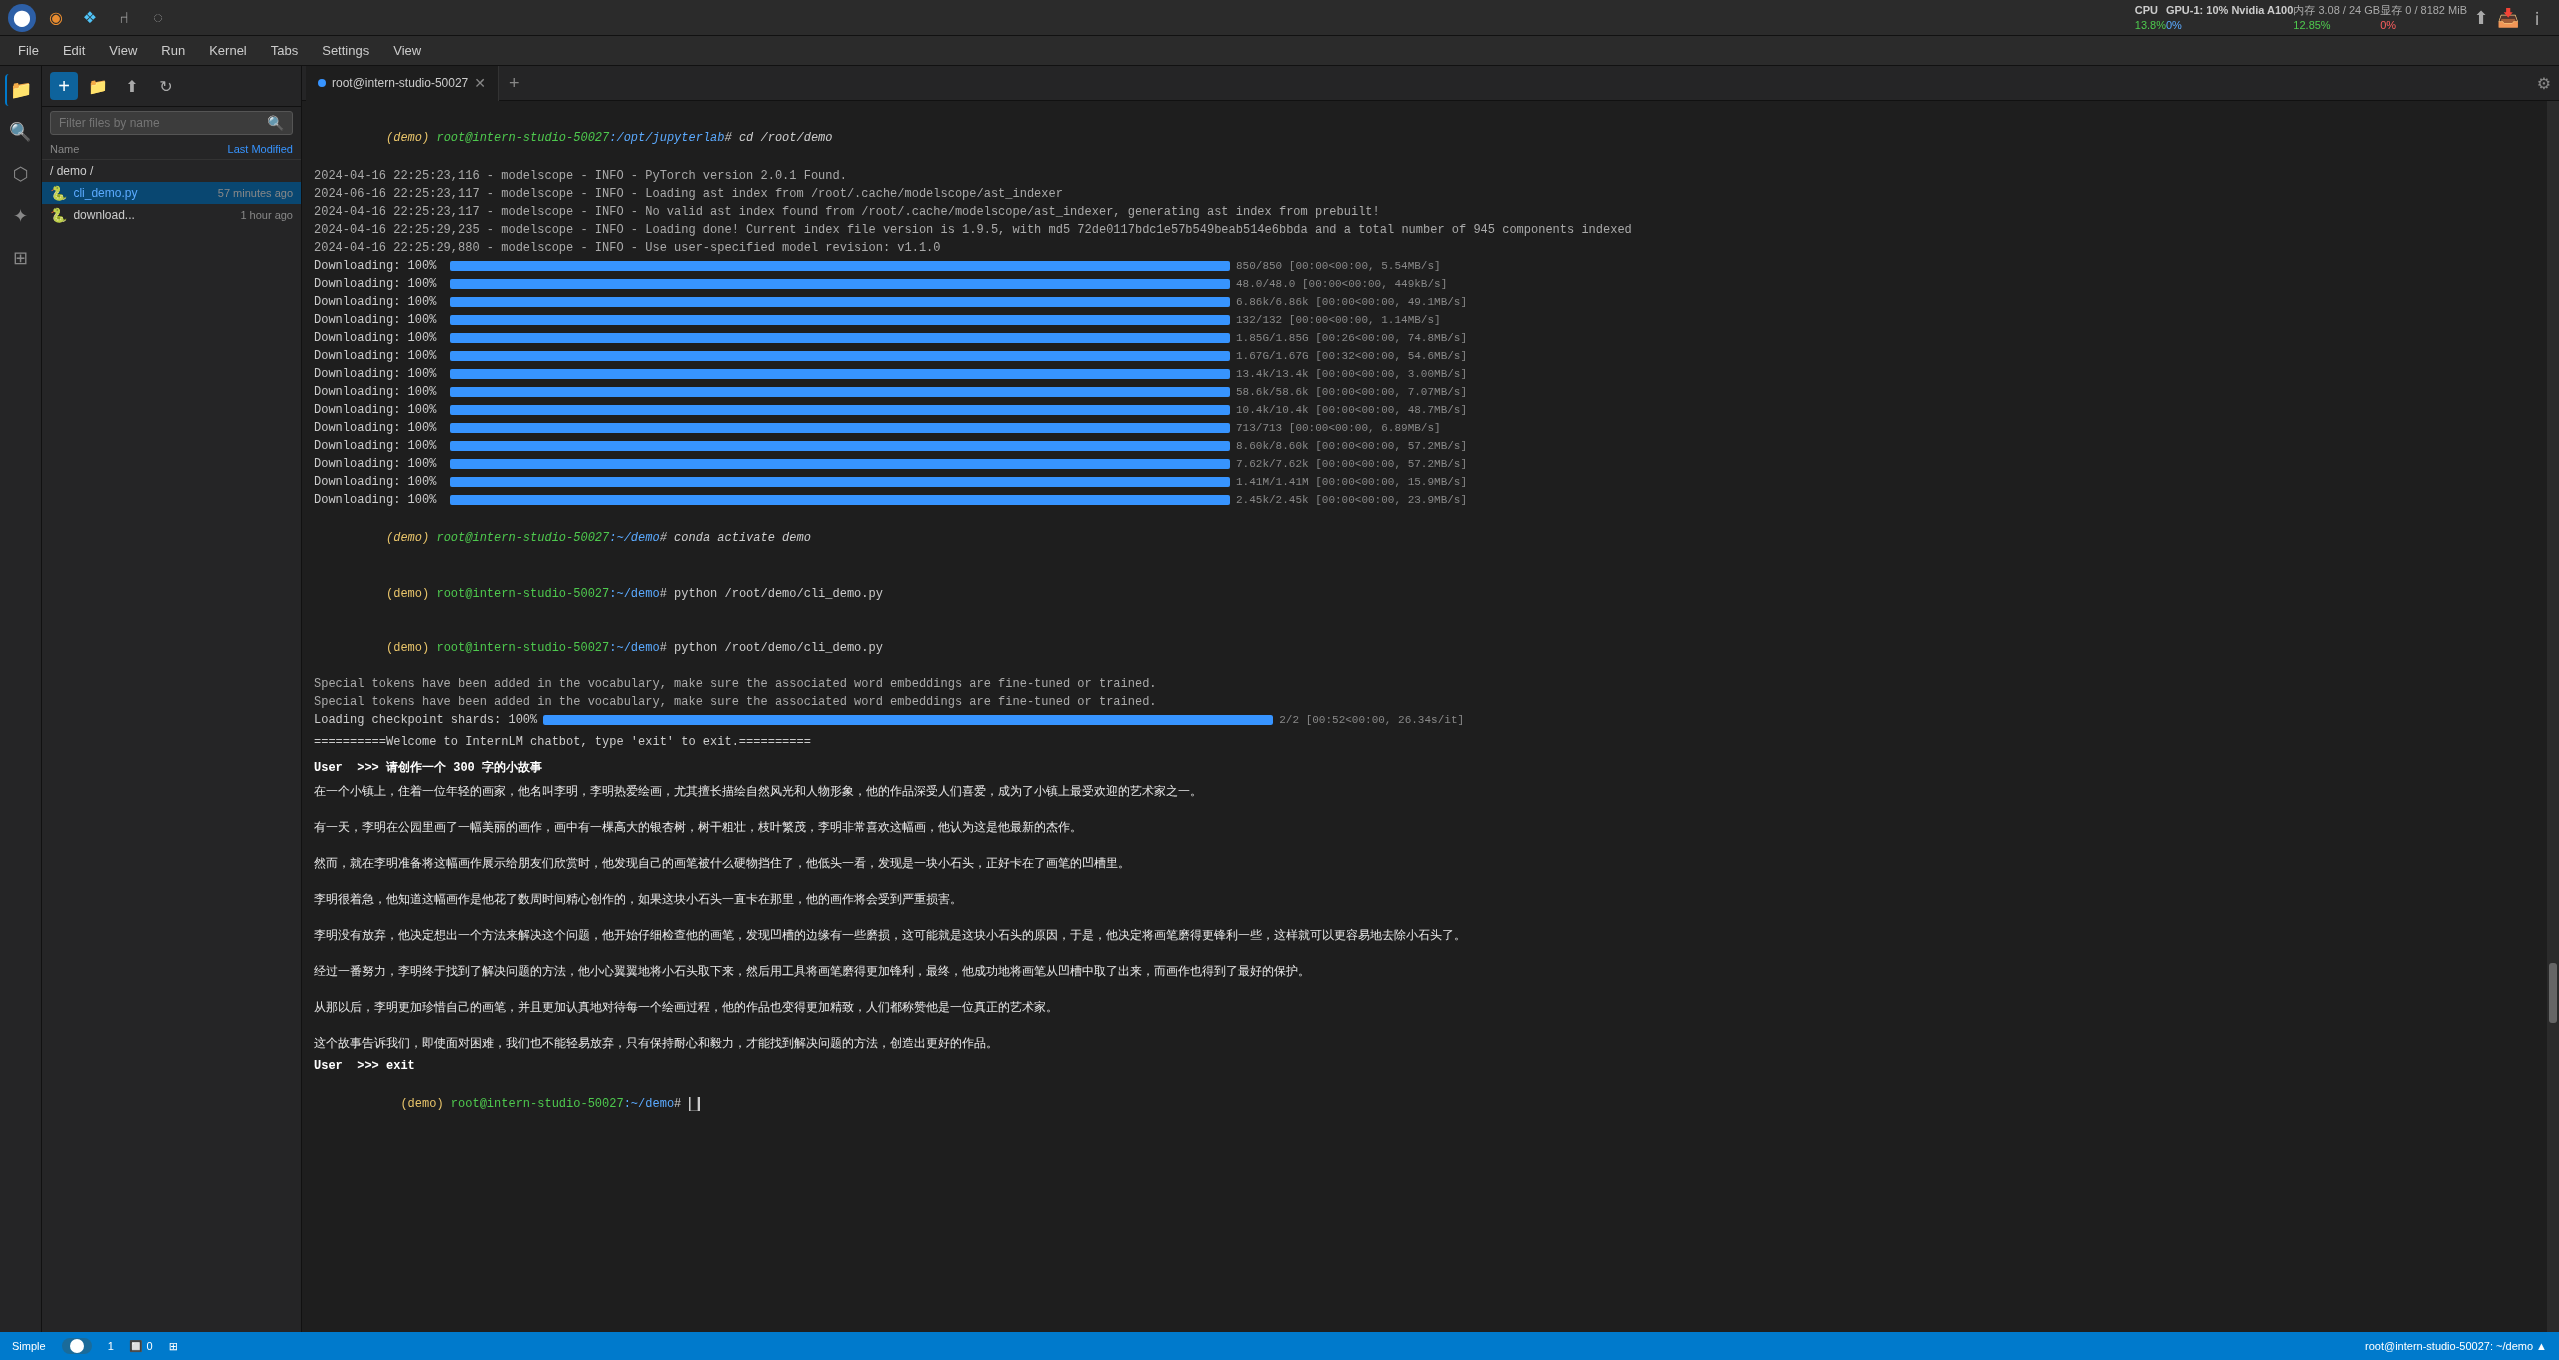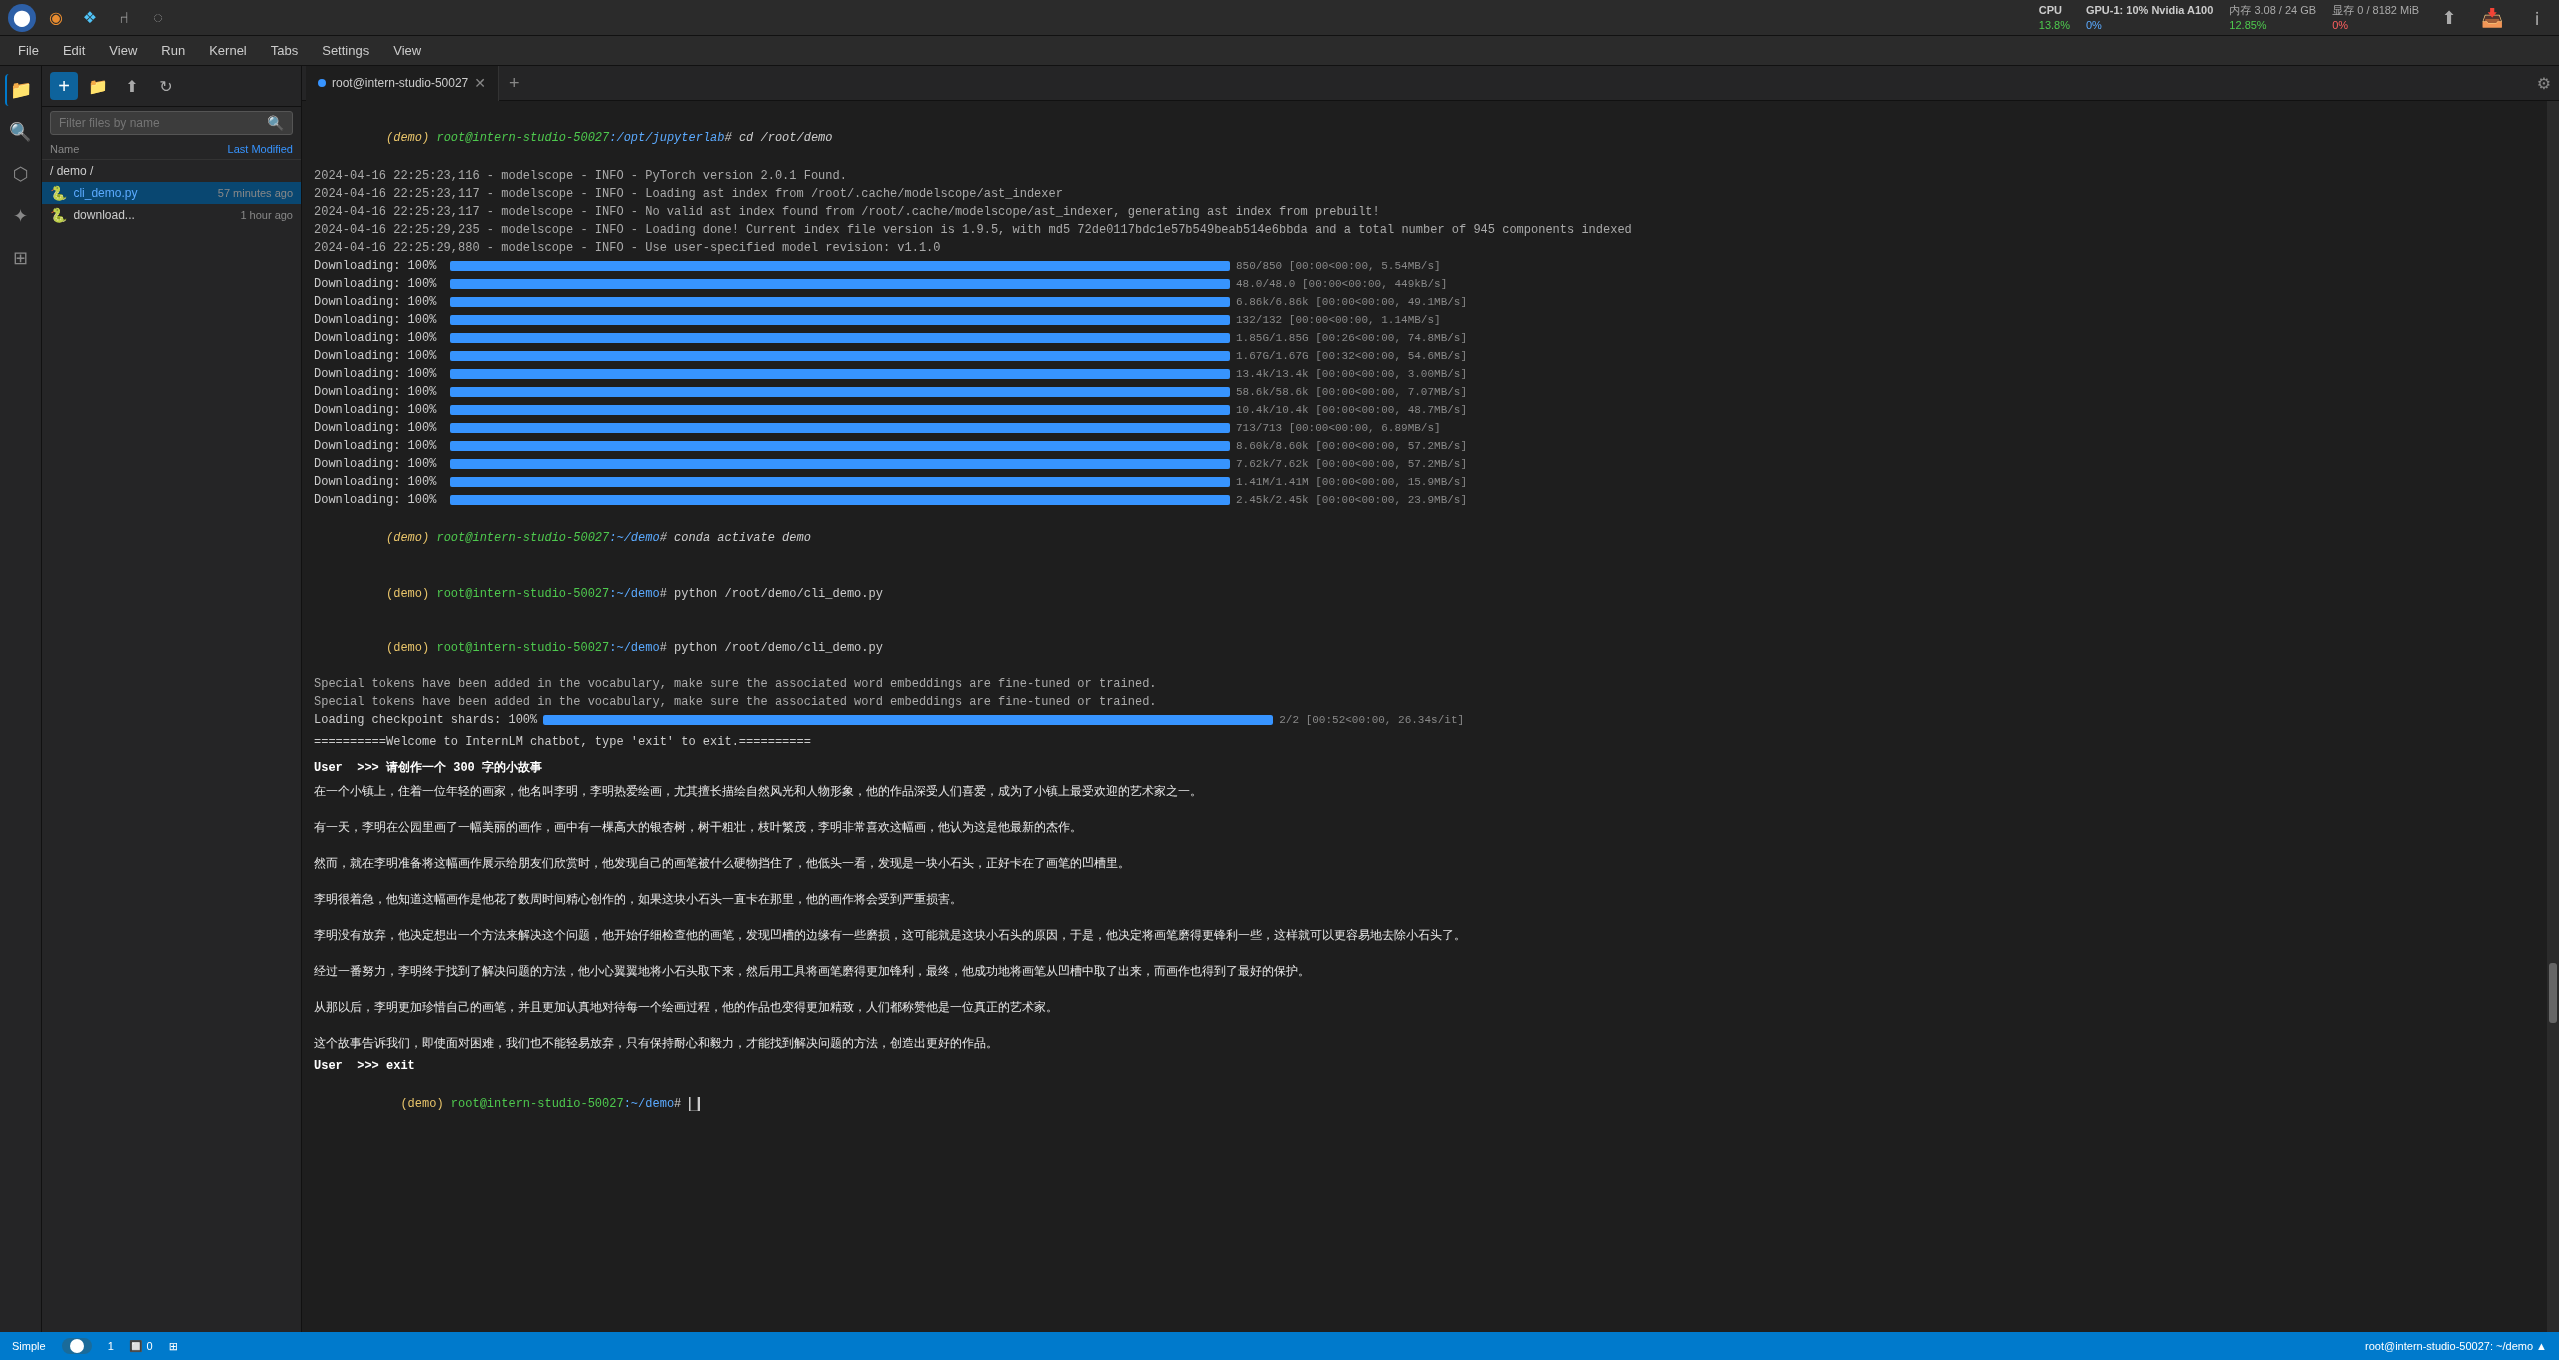--- a/index.html
+++ b/index.html
@@ -39,21 +39,20 @@
       color: #aaa;
     }
     .topbar-icon.blue { background: #2d5fa6; color: white; }
     .topbar-icon.orange { color: #e88c30; }
 
     .topbar-spacer { flex: 1; }
 
     .topbar-stats {
       display: flex;
       align-items: center;
-      gap: 16px;
       font-size: 11px;
       color: #aaa;
     }
     .topbar-stats .stat-group {
       display: flex;
       flex-direction: column;
       align-items: flex-start;
       line-height: 1.3;
     }
     .topbar-stats .stat-label { color: #ccc; font-weight: 600; }
@@ -402,21 +401,21 @@
 
     <div style="display:flex; flex:1; overflow:hidden;">
       <div class="terminal-output">
 
         <div class="term-line term-section-line">
           <span class="term-prompt-user">(demo) </span><span class="term-prompt">root@intern-studio-50027</span><span class="term-path">:/opt/jupyterlab</span><span style="color:#ccc;">#</span><span> cd /root/demo</span>
         </div>
 
 
         <div class="term-line" style="color:#aaa;">2024-04-16 22:25:23,116 - modelscope - INFO - PyTorch version 2.0.1 Found.</div>
-        <div class="term-line" style="color:#aaa;">2024-04-16 22:25:23,117 - modelscope - INFO - Loading ast index from /root/.cache/modelscope/ast_indexer</div>
+        <div class="term-line" style="color:#aaa;">2024-06-16 22:25:23,117 - modelscope - INFO - Loading ast index from /root/.cache/modelscope/ast_indexer</div>
         <div class="term-line" style="color:#aaa;">2024-04-16 22:25:23,117 - modelscope - INFO - No valid ast index found from /root/.cache/modelscope/ast_indexer, generating ast index from prebuilt!</div>
         <div class="term-line" style="color:#aaa;">2024-04-16 22:25:29,235 - modelscope - INFO - Loading done! Current index file version is 1.9.5, with md5 72de0117bdc1e57b549beab514e6bbda and a total number of 945 components indexed</div>
         <div class="term-line" style="color:#aaa;">2024-04-16 22:25:29,880 - modelscope - INFO - Use user-specified model revision: v1.1.0</div>
 
         <div class="term-line" style="display:flex; align-items:center; gap:6px;">
           <span style="color:#ccc; min-width:130px;">Downloading: 100%</span>
           <span style="display:inline-block; width:780px; height:10px; background:#333; border-radius:2px; vertical-align:middle;"><span style="display:block; width:100%; height:100%; background:#3794ff; border-radius:2px;"></span></span>
           <span style="color:#888; font-size:11px;">850/850 [00:00&lt;00:00, 5.54MB/s]</span>
         </div>
         <div class="term-line" style="display:flex; align-items:center; gap:6px;">

